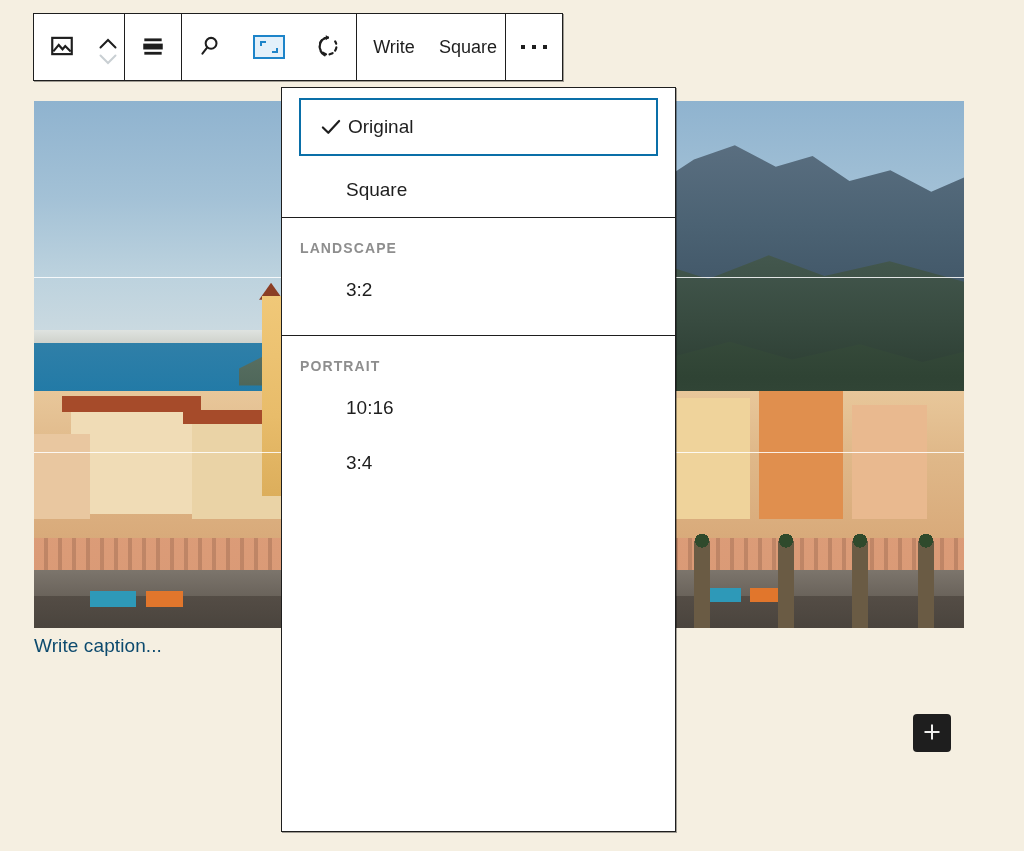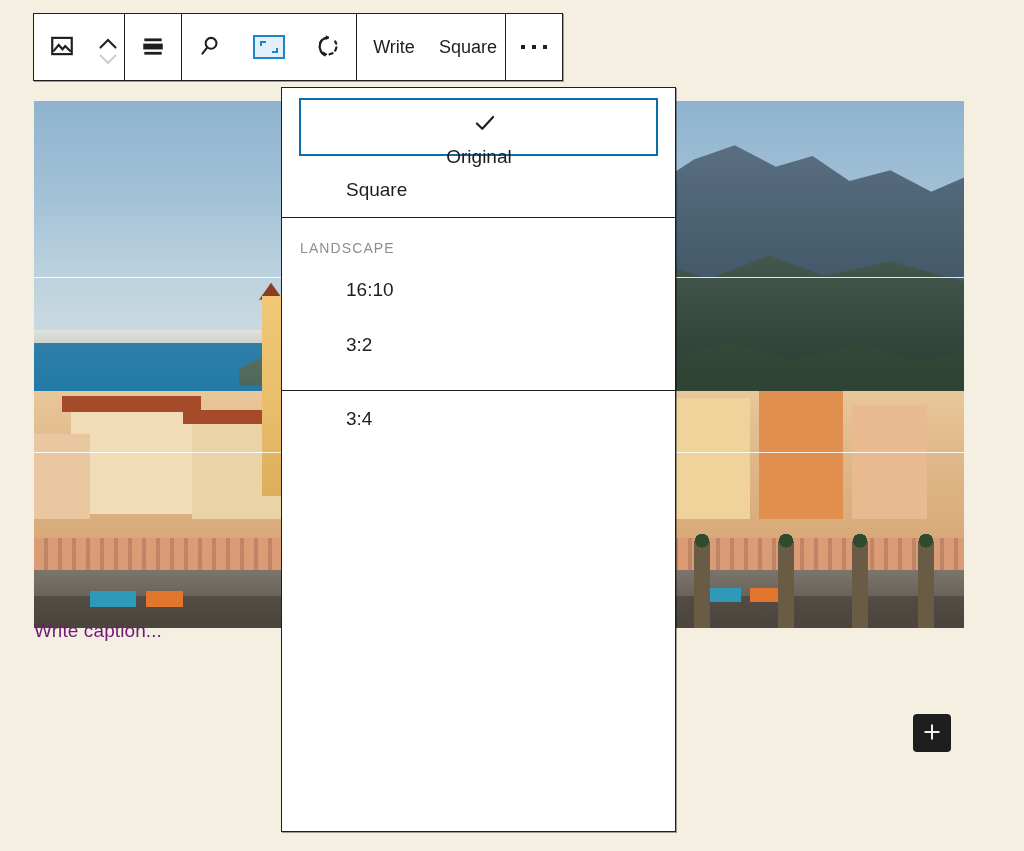--- a/index.html
+++ b/index.html
@@ -106,22 +106,22 @@
 
   
   .guide { position: absolute; background: rgba(255,255,255,.85); pointer-events: none; }
   .guide-h1 { left: 0; top: 33.33%; width: 100%; height: 1px; }
   .guide-h2 { left: 0; top: 66.66%; width: 100%; height: 1px; }
   .guide-v1 { top: 0; left: 33.33%; width: 1px; height: 100%; opacity: .0; }
   .guide-v2 { top: 0; left: 66.66%; width: 1px; height: 100%; opacity: .0; }
 
   
   .caption {
-    position: absolute; left: 34px; top: 620px;
-    font-size: 19px; color: #701a75; letter-spacing: .1px;
+    position: absolute; left: 34px; top: 635px;
+    font-size: 19px; color: #0c4a6e; letter-spacing: .1px;
   }
 
   
   .toolbar {
     position: absolute; left: 33px; top: 13px;
     height: 68px;
     display: flex; align-items: stretch;
     background: #fff;
     border: 1px solid #1e1e1e;
     box-shadow: 1px 1px 0 rgba(0,0,0,.35);
@@ -166,24 +166,23 @@
     font-size: 19px; color: #1e1e1e; cursor: pointer;
     background: transparent; border: none; width: 100%; text-align: left;
   }
   .menu-item .tick { width: 46px; flex: 0 0 46px; display: flex; align-items: center; }
   .menu-item.selected {
     border: 2px solid #0a6fa8;
     height: 58px;
     margin: 10px 17px 6px 17px;
     width: calc(100% - 34px);
     padding: 0 0 0 1px;
-    flex-direction: column;
   }
   .section-label {
-    font-size: 14px; font-weight: 400; letter-spacing: 1.1px;
+    font-size: 14px; font-weight: 700; letter-spacing: 1.1px;
     color: #8e8e8e; padding: 22px 18px 6px 18px;
   }
   .ratio-item { display: flex; align-items: center; height: 55px; padding-left: 64px;
     font-size: 19px; color: #1e1e1e; cursor: pointer; }
   .sec-pad { padding-bottom: 18px; }
 
   
   .add-block {
     position: absolute; left: 913px; top: 714px;
     width: 38px; height: 38px; border-radius: 4px;
@@ -349,28 +348,29 @@
       </button>
       <button class="menu-item" style="">
         <span class="tick"></span>
         <span>Square</span>
       </button>
     </div>
 
     <div class="menu-section sec-pad">
       <div class="section-label">LANDSCAPE</div>
       <div class="ratio-item">
-        <span>16:10</span>
-      </div>
+        <span>3:2</span>
+      </div>
+    </div>
+
+    <div class="menu-section sec-pad">
+      <div class="section-label">PORTRAIT</div>
       <div class="ratio-item">
-        <span>3:2</span>
-      </div>
-    </div>
-
-    <div class="menu-section sec-pad">
+        <span>10:16</span>
+      </div>
       <div class="ratio-item">
         <span>3:4</span>
       </div>
     </div>
   </div>
 
   <button class="add-block">
     <span>
       <svg width="20" height="20" viewBox="0 0 20 20">
         <rect x="9" y="2.5" width="2" height="15" fill="#f0f0ee"></rect>

